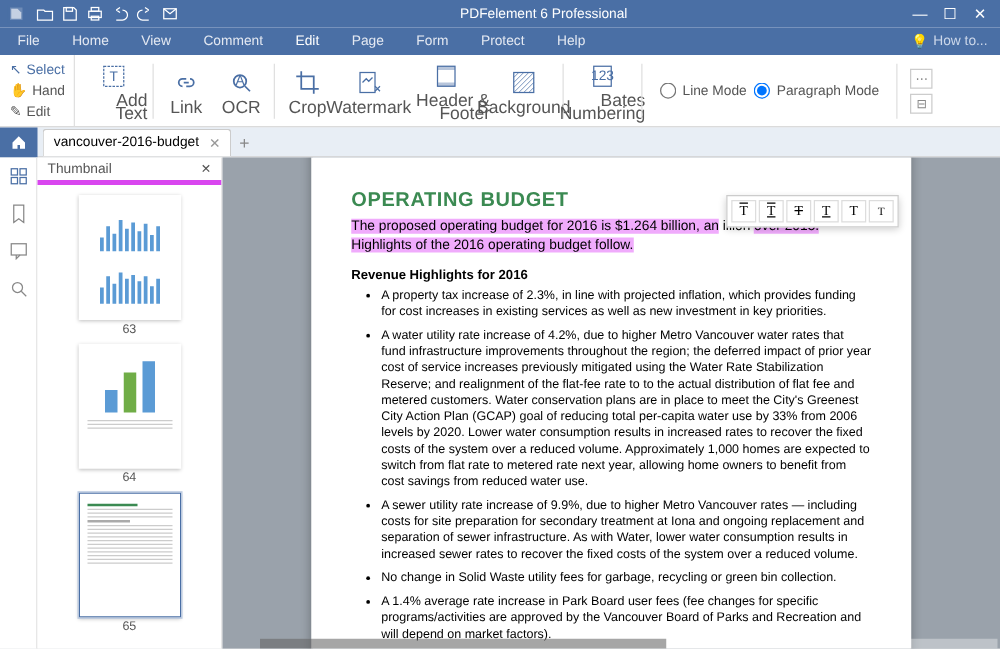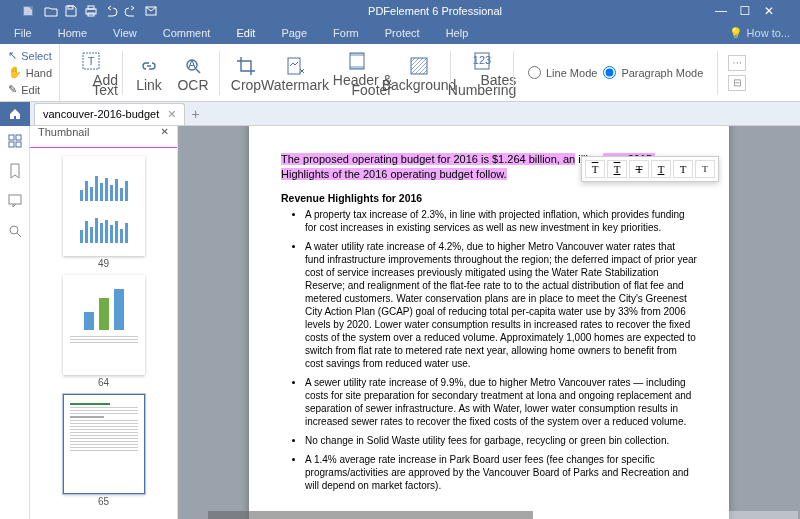--- a/index.html
+++ b/index.html
@@ -1,17 +1,17 @@
 <!DOCTYPE html>
 <html><head>
 <meta charset="utf-8">
 <style>
 *{margin:0;padding:0;box-sizing:border-box;font-family:"Segoe UI",Tahoma,sans-serif;font-size:11px}
 body{width:800px;height:519px;overflow:hidden;background:#fff;display:flex;flex-direction:column}
-.titlebar{height:22px;background:#4a6fa5;display:flex;align-items:center;color:#fff;padding:0 20px}
+.titlebar{height:22px;background:#4a6fa5;display:flex;align-items:center;color:#fff;padding:0 5px}
 .titlebar .logo{width:16px;height:16px;margin-right:2px;display:flex;align-items:center;justify-content:center}
 .titlebar .app-title{flex:1;text-align:center;font-size:11px}
 .titlebar .win-controls{display:flex;gap:2px}
 .titlebar .win-btn{width:22px;height:18px;display:flex;align-items:center;justify-content:center;cursor:pointer;color:#fff;font-size:12px}
 .qat{display:flex;gap:2px;margin-left:4px}
 .qat-btn{width:18px;height:18px;display:flex;align-items:center;justify-content:center;cursor:pointer}
 .menubar{height:22px;background:#4a6fa5;display:flex;align-items:center;padding:0 10px;gap:18px;color:#e4e9f2}
 .menubar .menu-item{cursor:pointer;padding:2px 4px}
 .menubar .menu-item.active{color:#fff;font-weight:500}
 .menubar .spacer{flex:1}
@@ -34,21 +34,21 @@
 .tabbar{height:24px;background:#e8eef5;border-bottom:1px solid #d0d0d0;display:flex;align-items:center}
 .tabbar .home-icon{width:30px;height:24px;background:#4a6fa5;display:flex;align-items:center;justify-content:center;color:#fff;cursor:pointer}
 .tabbar .tab{height:22px;background:#fff;border:1px solid #ccc;border-bottom:none;border-radius:3px 3px 0 0;display:flex;align-items:center;padding:0 8px;margin-left:4px;gap:8px;cursor:pointer}
 .tabbar .tab .close{color:#999;cursor:pointer}
 .tabbar .add-tab{margin-left:6px;color:#888;cursor:pointer;font-size:14px}
 .workspace{flex:1;display:flex;min-height:0}
 .left-gutter{width:30px;background:#fff;border-right:1px solid #e0e0e0;display:flex;flex-direction:column;align-items:center;padding-top:6px;gap:12px}
 .left-gutter .gicon{width:18px;height:18px;cursor:pointer;color:#888;display:flex;align-items:center;justify-content:center}
 .left-gutter .gicon.active{color:#4a6fa5}
 .thumb-panel{width:148px;background:#fff;border-right:1px solid #e0e0e0;display:flex;flex-direction:column}
-.thumb-header{height:22px;border-bottom:1px solid #d946ef;display:flex;justify-content:space-between;padding:0 8px;color:#555}
+.thumb-header{height:22px;border-bottom:4px solid #d946ef;display:flex;align-items:center;justify-content:space-between;padding:0 8px;color:#555}
 .thumb-header .close{cursor:pointer;font-size:10px}
 .thumb-list{flex:1;overflow:auto;padding:8px 0;display:flex;flex-direction:column;align-items:center;gap:6px}
 .thumb-item{display:flex;flex-direction:column;align-items:center;gap:2px}
 .thumb-item .page{width:82px;height:100px;background:#fff;box-shadow:0 1px 3px rgba(0,0,0,.25);border:1px solid transparent;padding:8px 6px;display:flex;flex-direction:column;gap:6px}
 .thumb-item.selected .page{border:1px solid #4a6fa5;outline:1px solid #b8c8e0}
 .thumb-item .page-num{font-size:10px;color:#555}
 .bars{display:flex;gap:2px;align-items:flex-end;height:36px;justify-content:center}
 .bars span{width:3px;background:#5b9bd5}
 .vbars{display:flex;gap:5px;align-items:flex-end;height:46px;justify-content:center}
 .vbars span{width:10px;background:#5b9bd5}
@@ -322,21 +322,21 @@
               <span style="height:45%"></span>
               <span style="height:70%"></span>
               <span style="height:55%"></span>
               <span style="height:65%"></span>
               <span style="height:50%"></span>
               <span style="height:60%"></span>
               <span style="height:40%"></span>
               <span style="height:55%"></span>
             </div>
           </div>
-        <div class="page-num">49</div>
+        <div class="page-num">63</div>
       </div>
       <div class="thumb-item">
         <div class="page">
             <div class="vbars">
               <span style="height:40%"></span>
               <span style="height:70%;background:#70ad47"></span>
               <span style="height:90%"></span>
             </div>
             <div class="textlines">
               <span></span>
@@ -367,20 +367,21 @@
               <span></span>
             </div>
           </div>
         <div class="page-num">65</div>
       </div>
     </div>
   </div>
 
   <div class="canvas">
     <div class="doc-page">
+      <div class="doc-title">OPERATING BUDGET</div>
       <div class="doc-intro"><span class="hl">The proposed operating budget for 2016 is $1.264 billion, an</span><span>                       illion </span><span class="hl">over 2015. Highlights of the 2016 operating budget follow.</span></div>
       <div class="doc-subtitle">Revenue Highlights for 2016</div>
       <ul class="doc-list">
         <li>A property tax increase of 2.3%, in line with projected inflation, which provides funding for cost increases in existing services as well as new investment in key priorities.</li>
         <li>A water utility rate increase of 4.2%, due to higher Metro Vancouver water rates that fund infrastructure improvements throughout the region; the deferred impact of prior year cost of service increases previously mitigated using the Water Rate Stabilization Reserve; and realignment of the flat-fee rate to to the actual distribution of flat fee and metered customers. Water conservation plans are in place to meet the City's Greenest City Action Plan (GCAP) goal of reducing total per-capita water use by 33% from 2006 levels by 2020. Lower water consumption results in increased rates to recover the fixed costs of the system over a reduced volume. Approximately 1,000 homes are expected to switch from flat rate to metered rate next year, allowing home owners to benefit from cost savings from reduced water use.</li>
         <li>A sewer utility rate increase of 9.9%, due to higher Metro Vancouver rates — including costs for site preparation for secondary treatment at Iona and ongoing replacement and separation of sewer infrastructure. As with Water, lower water consumption results in increased sewer rates to recover the fixed costs of the system over a reduced volume.</li>
         <li>No change in Solid Waste utility fees for garbage, recycling or green bin collection.</li>
         <li>A 1.4% average rate increase in Park Board user fees (fee changes for specific programs/activities are approved by the Vancouver Board of Parks and Recreation and will depend on market factors).</li>
 
       </ul>

